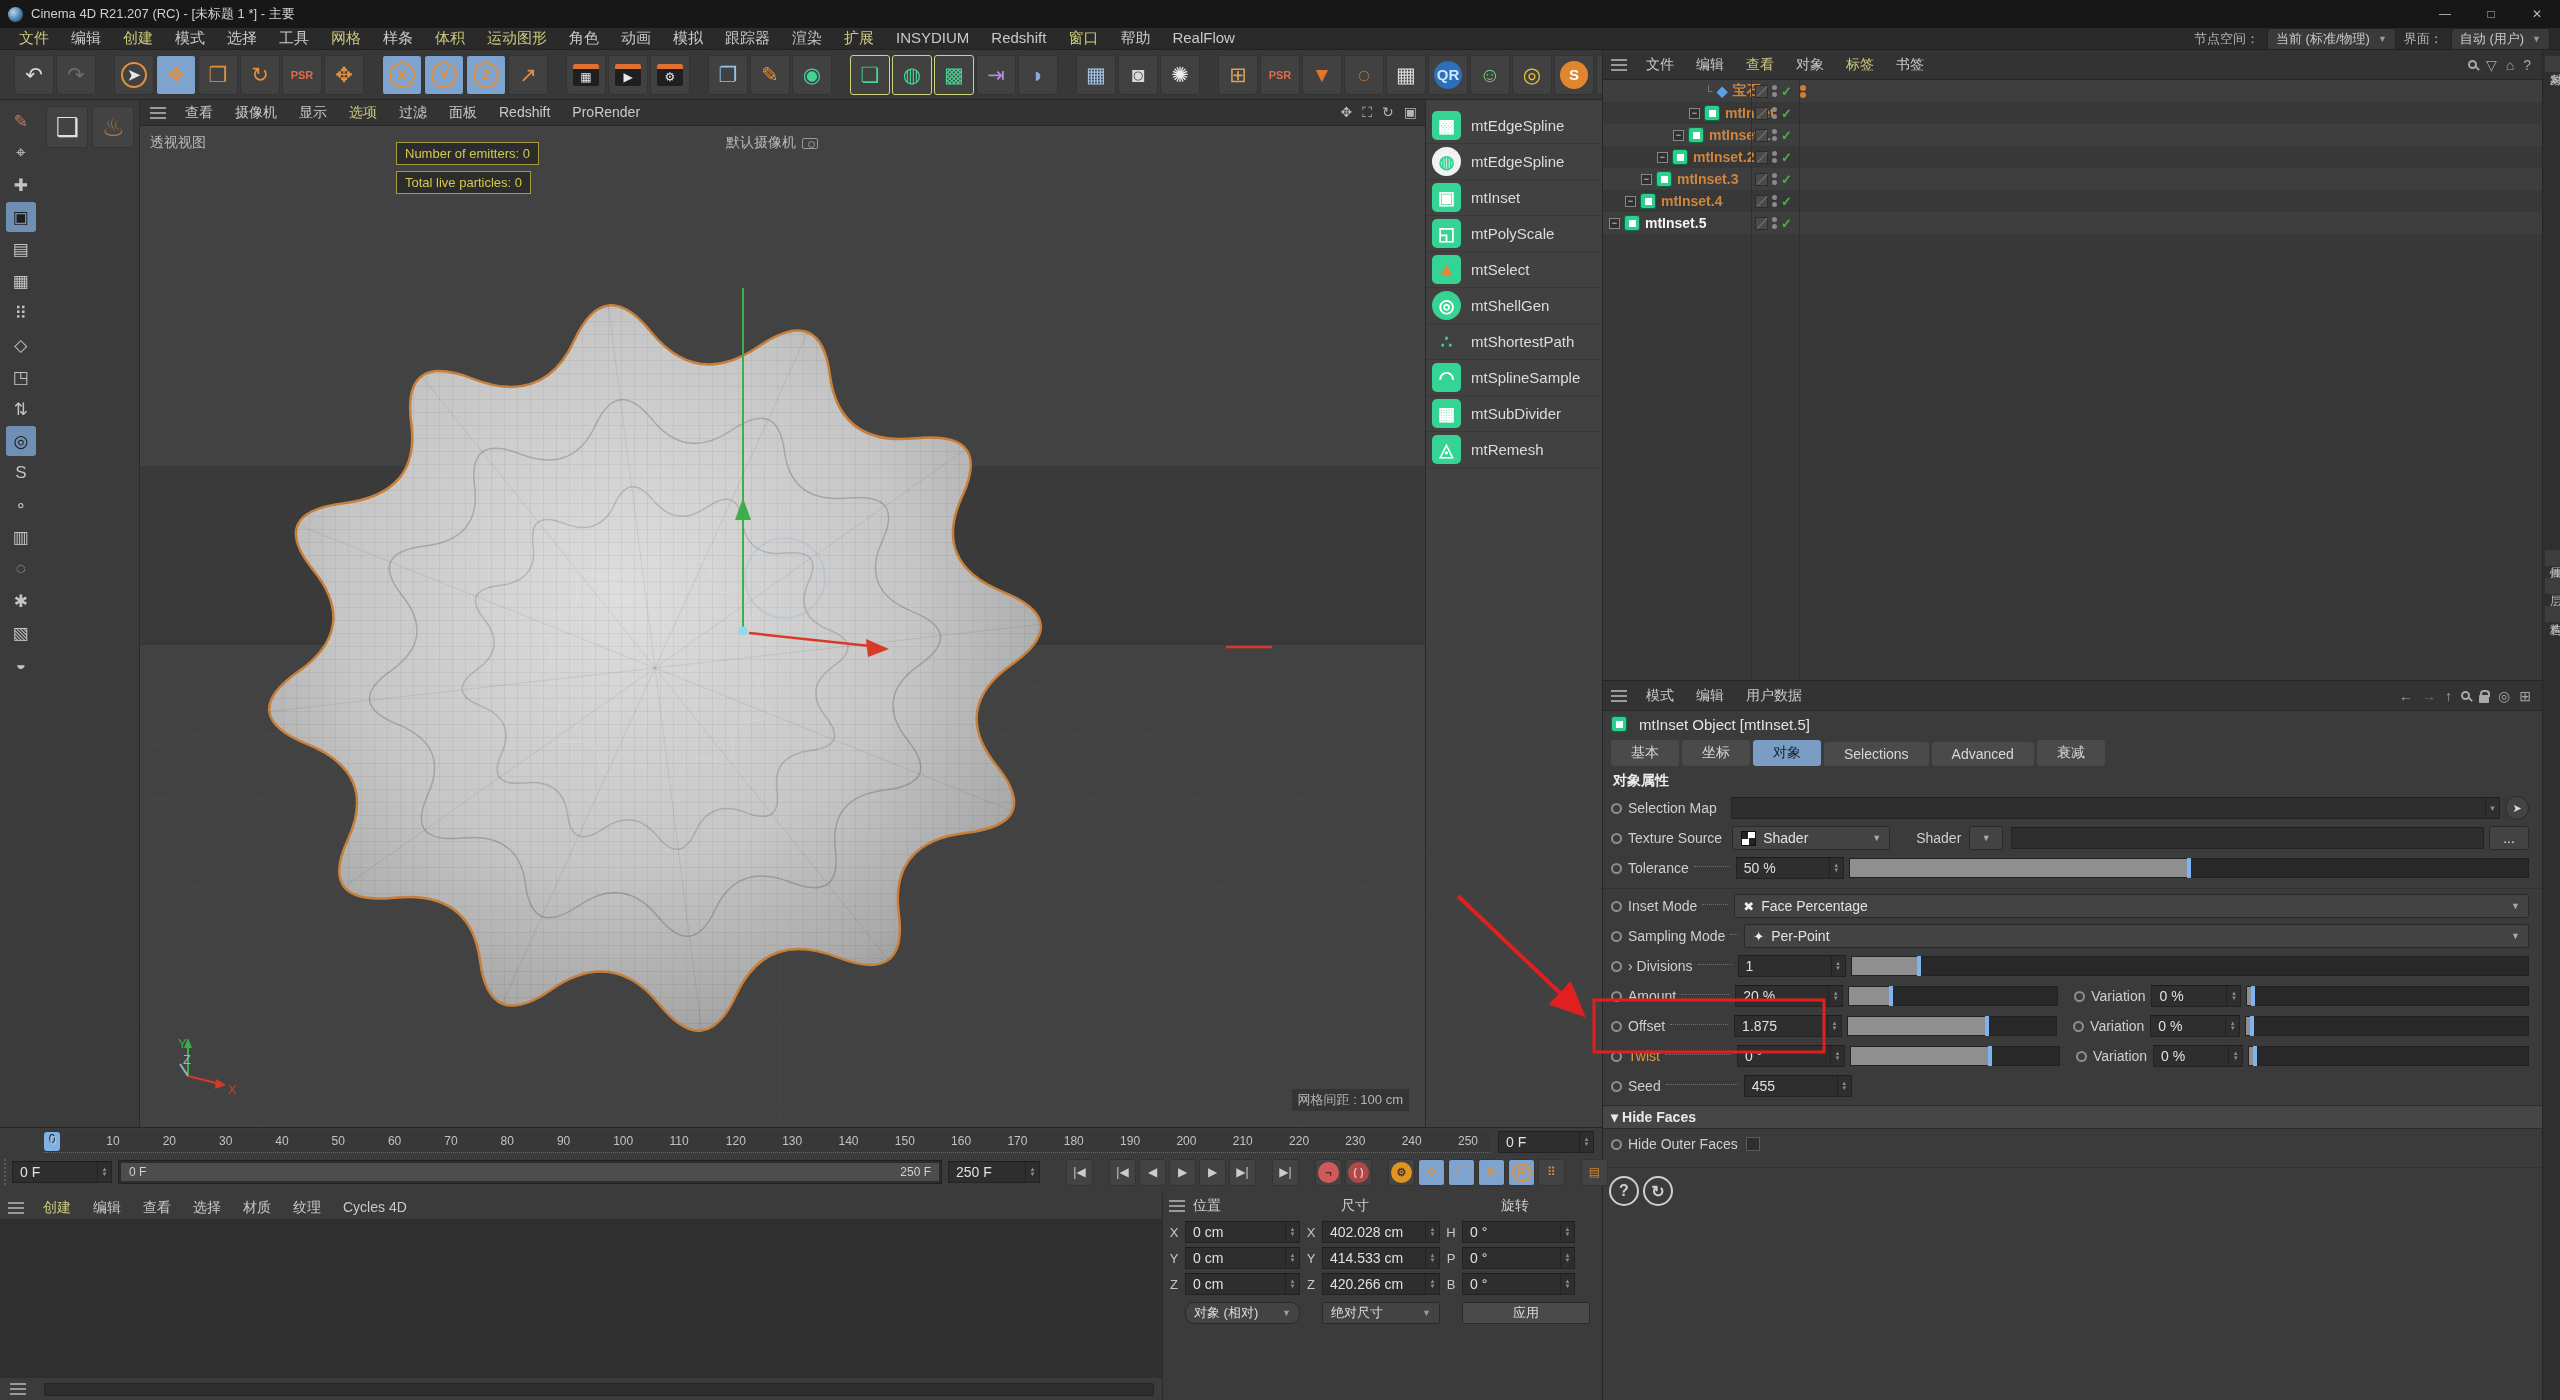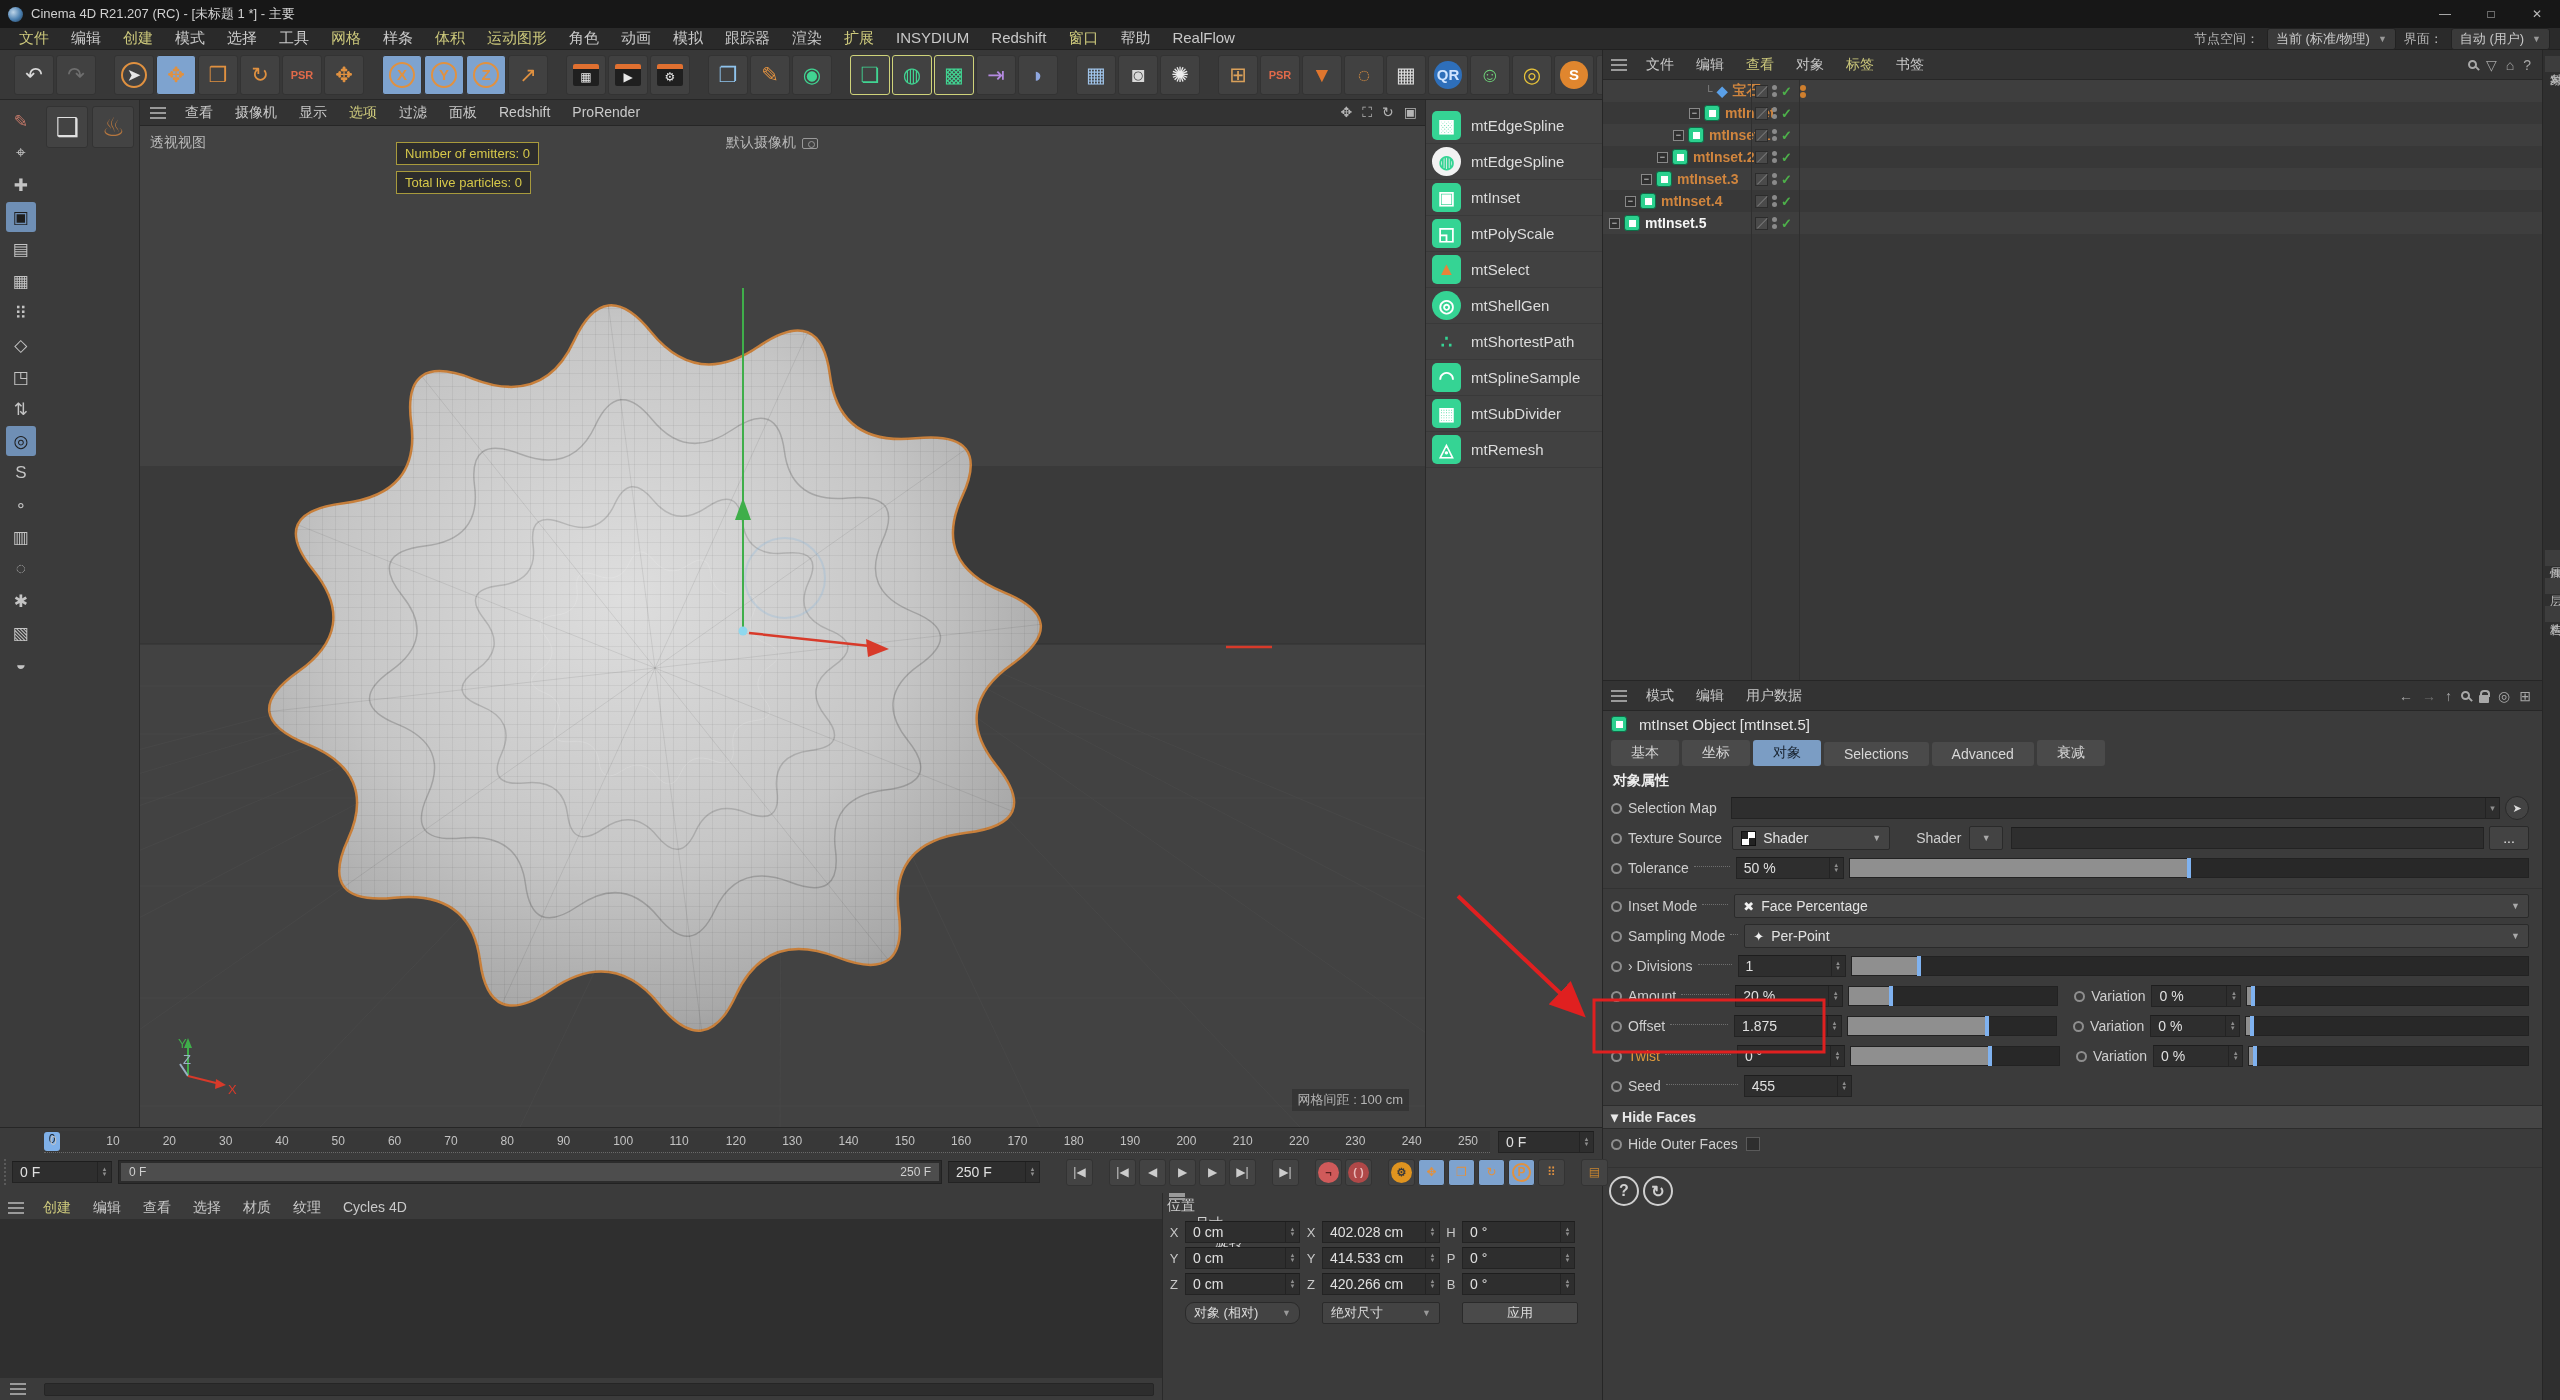--- a/index.html
+++ b/index.html
@@ -130,21 +130,21 @@
   .tcell .disc { width:21px; height:21px; border-radius:50%; display:flex; align-items:center; justify-content:center; font-size:11px; font-weight:bold; }
   .tcell .ring { border:2px solid; border-radius:50%; width:19px; height:19px; display:flex; align-items:center; justify-content:center; font-size:12px; font-weight:bold; }
 
   
   #bottom { left:0; top:1193px; width:1602px; height:207px; background:#3b3b3b; }
   #materials { position:absolute; left:0; top:0; width:1163px; height:100%; border-right:1px solid #2a2a2a; }
   #mat-content { position:absolute; left:0; top:26px; right:0; bottom:22px; background:#2f2f2f; }
   #statusbar { position:absolute; left:0; bottom:0; width:100%; height:22px; display:flex; align-items:center; padding:0 8px; gap:10px; }
   #status-well { flex:1; height:13px; background:#2d2d2d; border:1px solid #252525; border-radius:2px; }
   #coords { position:absolute; left:1167px; top:0; width:435px; height:160px; }
-  .coord-head { display:flex; align-items:flex-start; height:26px; font-size:14px; color:#cfcfcf;flex-direction:column; }
+  .coord-head { display:flex; align-items:center; height:26px; font-size:14px; color:#cfcfcf; }
   .coord-row { display:flex; align-items:center; height:26px; gap:4px; font-size:13px; }
   .axis-lab { width:14px; text-align:center; color:#c8c8c8; }
   .coord-dd { height:22px; background:#434343; border:1px solid #2a2a2a; border-radius:2px; display:flex; align-items:center; padding:0 8px; font-size:13px; color:#ddd; }
   .apply-btn { height:22px; background:#4a4a4a; border:1px solid #2a2a2a; border-radius:2px; display:flex; align-items:center; justify-content:center; font-size:13px; color:#ddd; }
 
   
   #annot { left:0; top:0; width:2560px; height:1400px; pointer-events:none; z-index:60; }
 </style>
 </head>
 <body>
@@ -1015,21 +1015,21 @@
         <span class="coord-dd" style="width:115px; justify-content:space-between;border-radius:9px;">
             <span>对象 (相对)</span>
             <span class="car" style="font-size:9px;color:#999;">▼</span>
           </span>
         <span style="width:14px;"></span>
         <span class="coord-dd" style="width:118px; justify-content:space-between;">
             <span>绝对尺寸</span>
             <span class="car" style="font-size:9px;color:#999;">▼</span>
           </span>
         <span style="width:14px;"></span>
-        <span class="apply-btn" style="width:116px;">应用</span>
+        <span class="apply-btn" style="width:128px;">应用</span>
       </div>
     </div>
   </div>
 
   <svg id="annot" class="abs">
     <defs>
       <marker id="arrowhead" markerWidth="9" markerHeight="8" refX="7" refY="4" orient="auto">
         <polygon points="0 0, 9 4, 0 8" fill="#e02020"></polygon>
       </marker>
     </defs>

